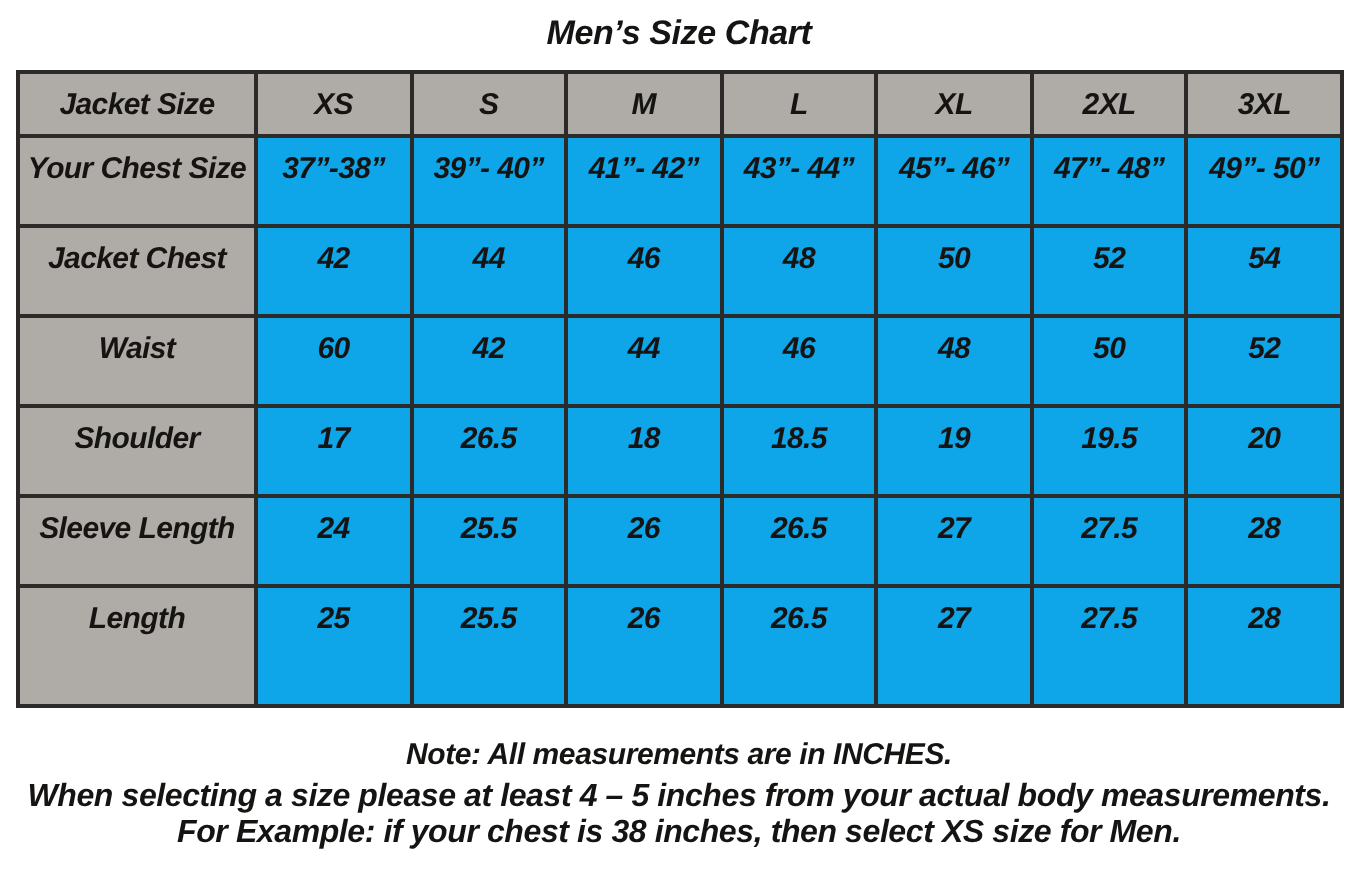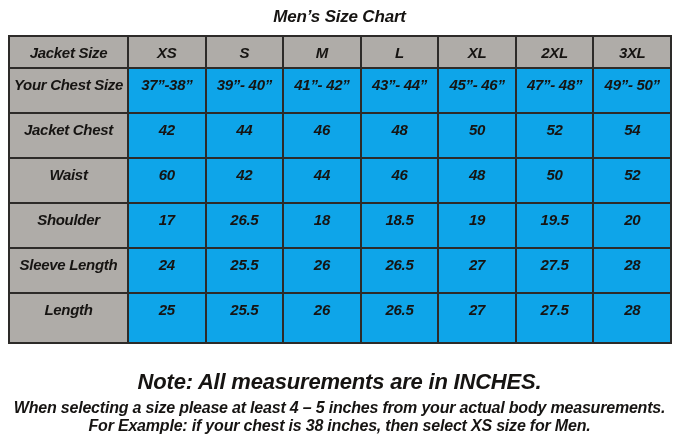--- a/index.html
+++ b/index.html
@@ -52,30 +52,30 @@
   tr.data-row td {
     height: 45px;
     vertical-align: top;
     padding-top: 7px;
     background: #0ea5e9;
   }
   tr.data-row td.row-label {
     background: #afaca8;
     margin-left: 40px;
   }
-  tr.data-row.last td { height: 50px; }
+  tr.data-row.last td { height: 60px; }
   .notes {
     position: absolute;
     top: 369px;
     left: 0;
     width: 100%;
     text-align: center;
   }
   .note-heading {
-    font-size: 22px;
+    font-size: 15px;
     font-weight: bold;
     margin-bottom: 4px;
     letter-spacing: -0.2px;
   }
   .note-line {
     font-size: 16px;
     font-weight: bold;
     line-height: 18px;
     letter-spacing: -0.2px;
   }

